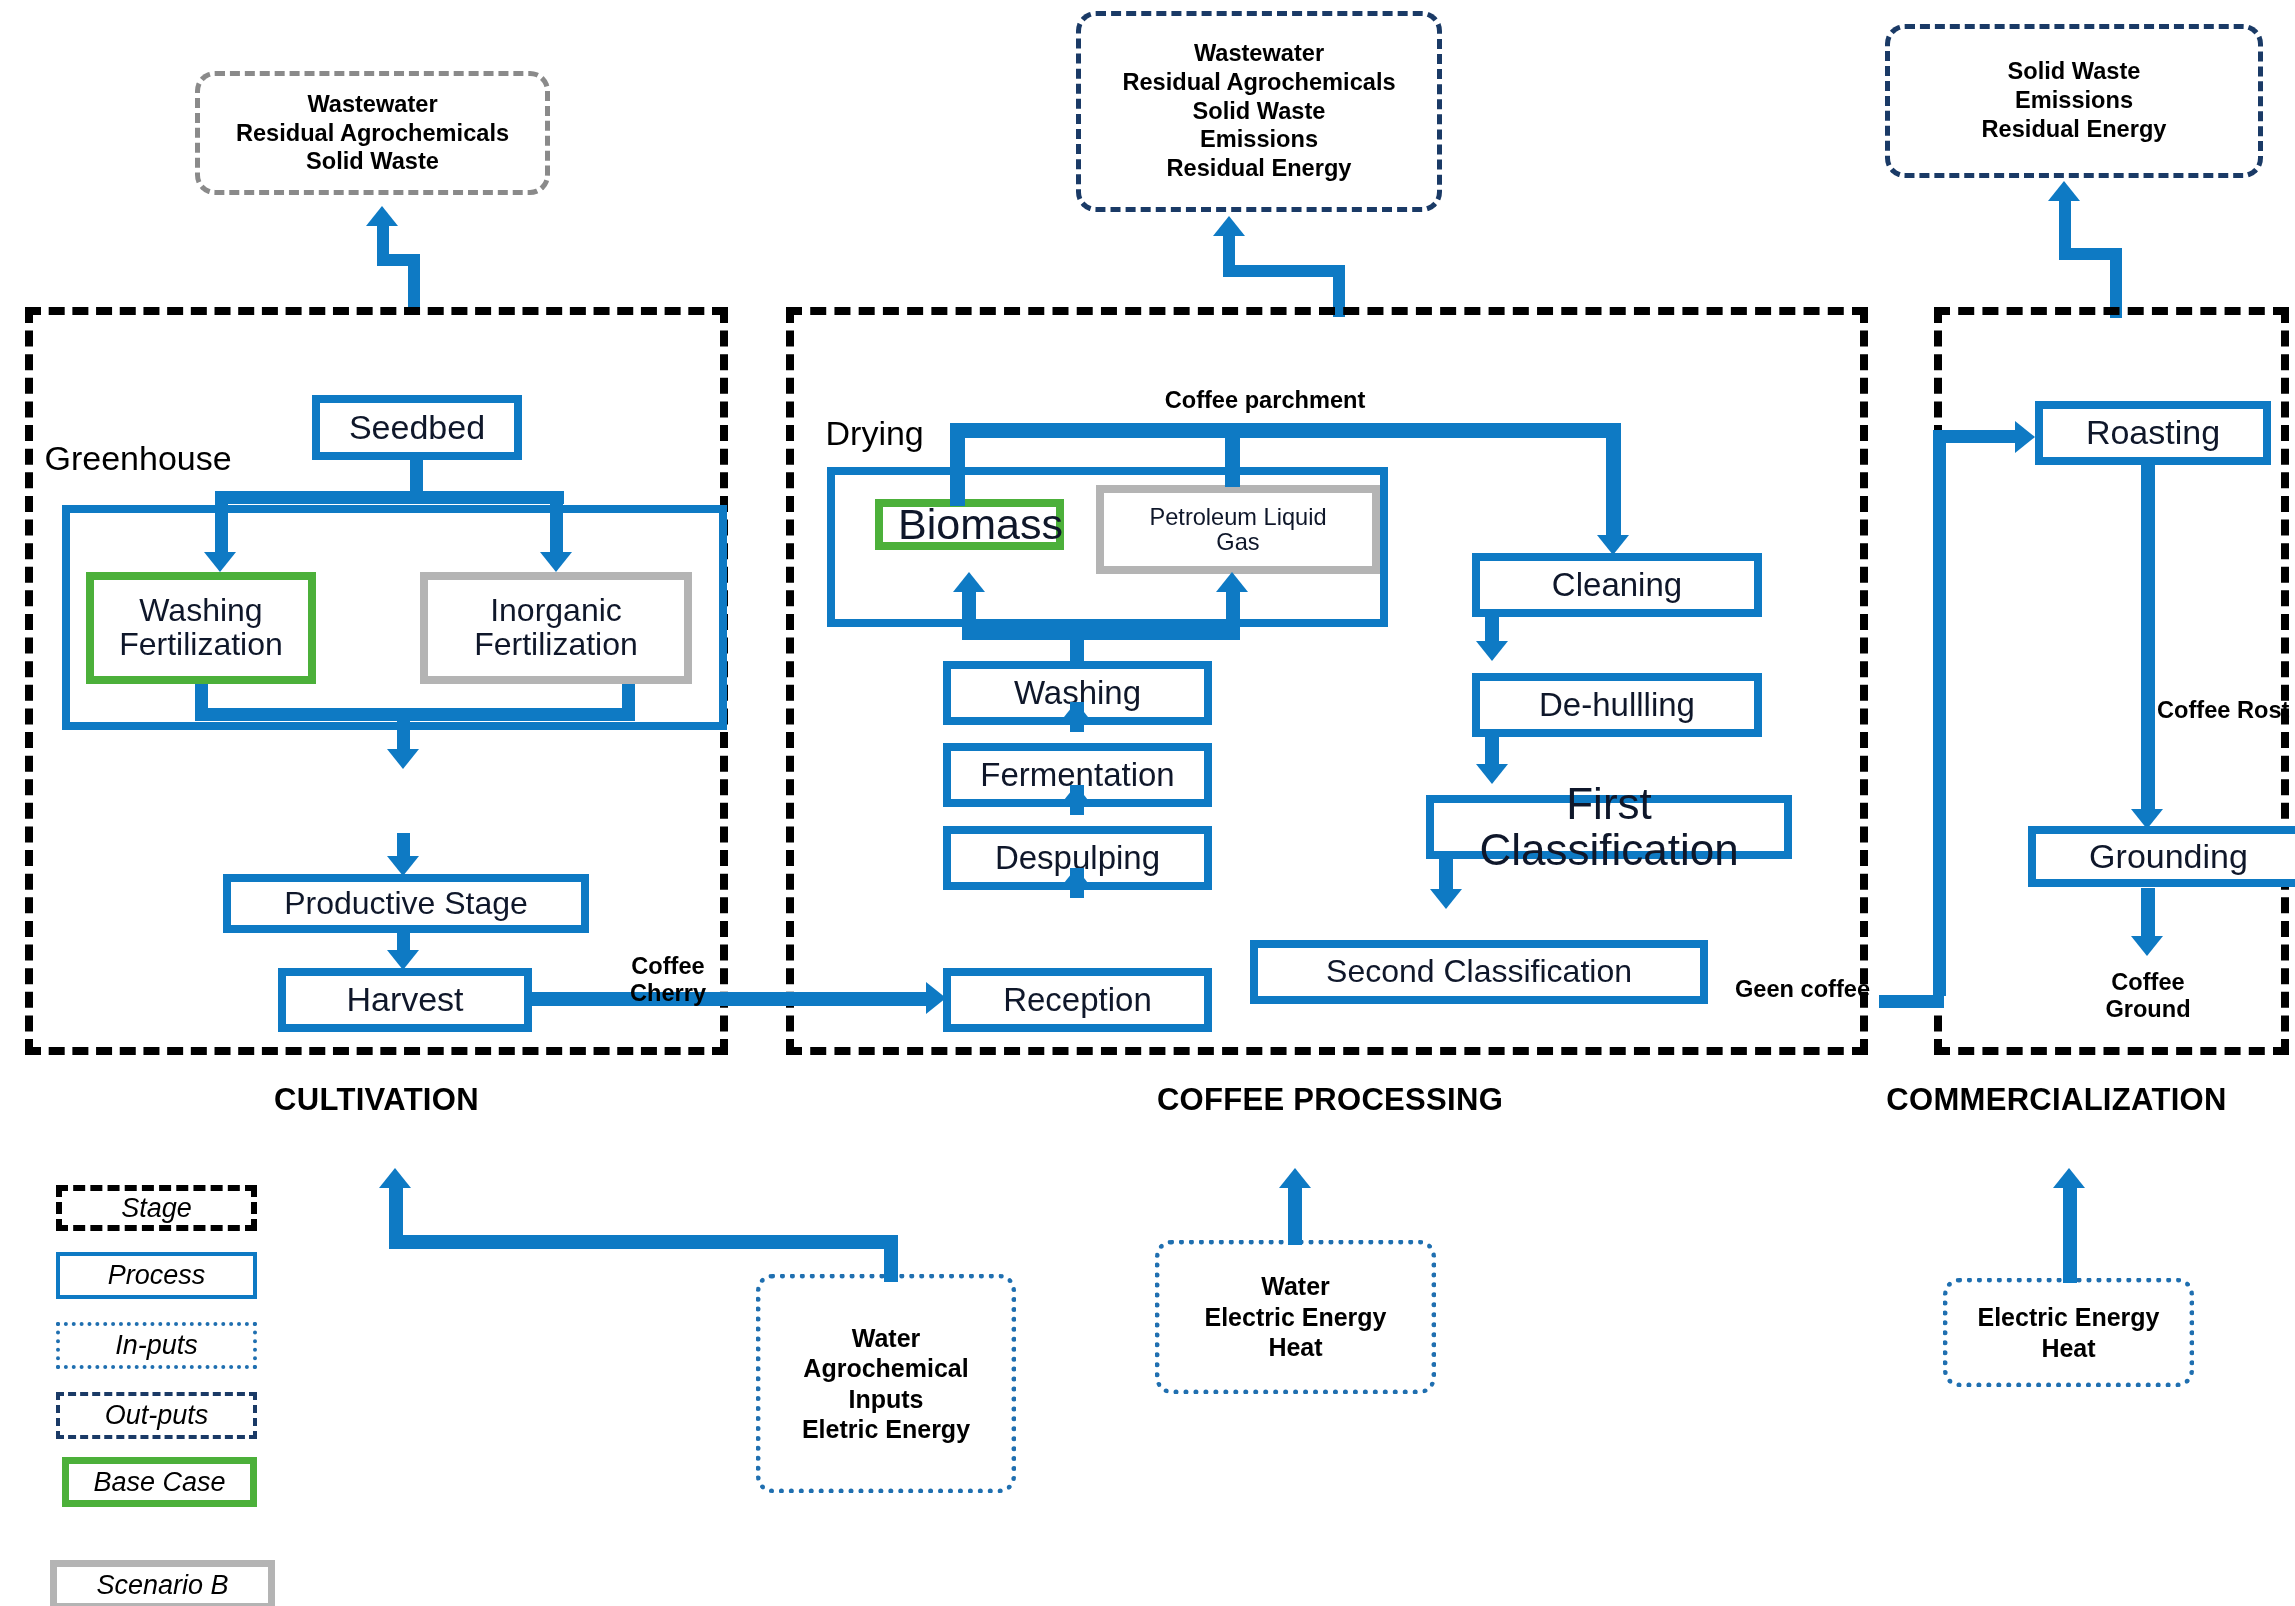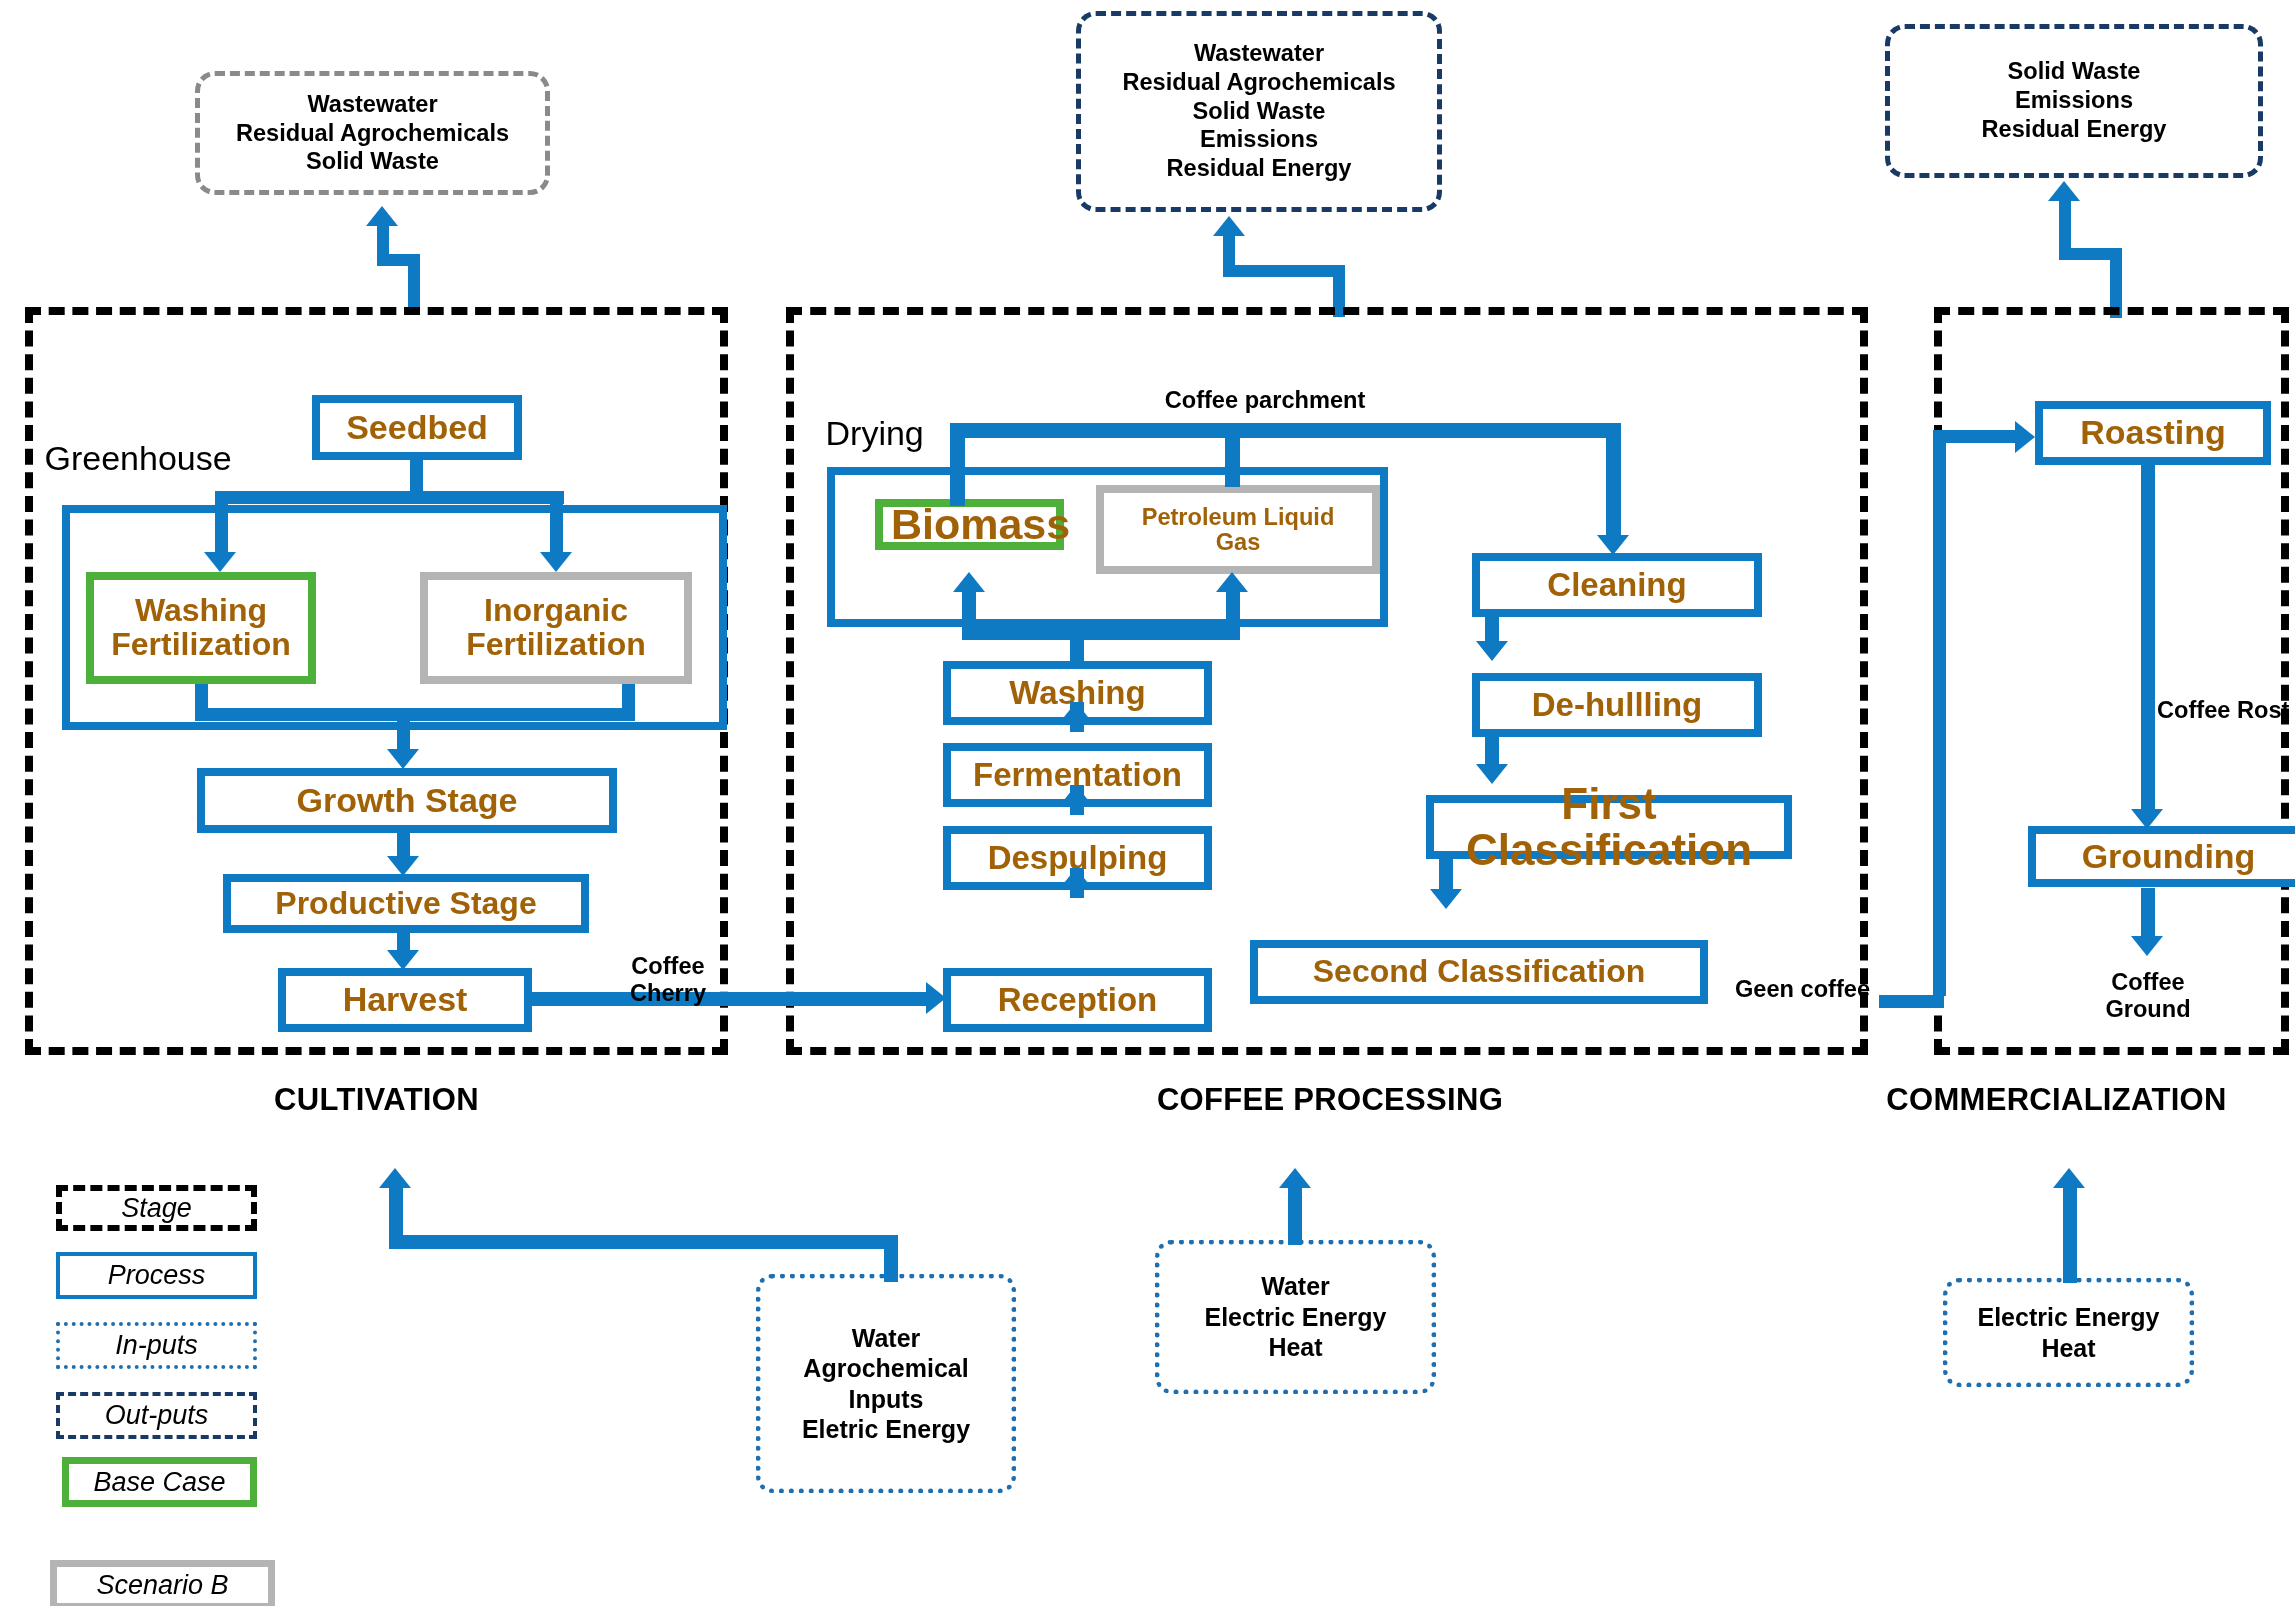--- a/index.html
+++ b/index.html
@@ -20,23 +20,23 @@
     text-align:center;
     letter-spacing:0.3px;
   }
 
   
   .proc{
     border:8.3px solid #0e7ac4;
     background:#ffffff;
     display:flex;align-items:center;justify-content:center;
     text-align:center;
-    color:#a16207;
+    color:#0f172a;
     line-height:1.05;
-    font-weight:700;
+    font-weight:400;
   }
   .proc.green{border-color:#4cb03a;}
   .proc.gray{border-color:#b4b4b4;}
 
   
   .group-box{
     border:8.3px solid #0e7ac4;
     background:transparent;
   }
   .group-label{
@@ -162,23 +162,20 @@
     <span>Inorganic</span>
     <span>Fertilization</span>
   </div>
 
   <div class="ln" style="left:195px;top:684px;width:13px;height:37px;"></div>
   <div class="ln" style="left:622px;top:684px;width:13px;height:37px;"></div>
   <div class="ln" style="left:195px;top:708px;width:440px;height:13px;"></div>
   <div class="ln" style="left:397px;top:708px;width:13px;height:46px;"></div>
   <div class="arw arw-down" style="left:387px;top:749px;"></div>
 
-  <div class="abs proc" style="left:197px;top:768px;width:420px;height:65px;font-size:34px;">
-    <span>Growth Stage</span>
-  </div>
 
   <div class="ln" style="left:397px;top:833px;width:13px;height:28px;"></div>
   <div class="arw arw-down" style="left:387px;top:856px;"></div>
 
   <div class="abs proc" style="left:223px;top:874px;width:366px;height:59px;font-size:32px;">
     <span>Productive Stage</span>
   </div>
 
   <div class="ln" style="left:397px;top:933px;width:13px;height:23.6px;"></div>
   <div class="arw arw-down" style="left:387px;top:950px;"></div>

